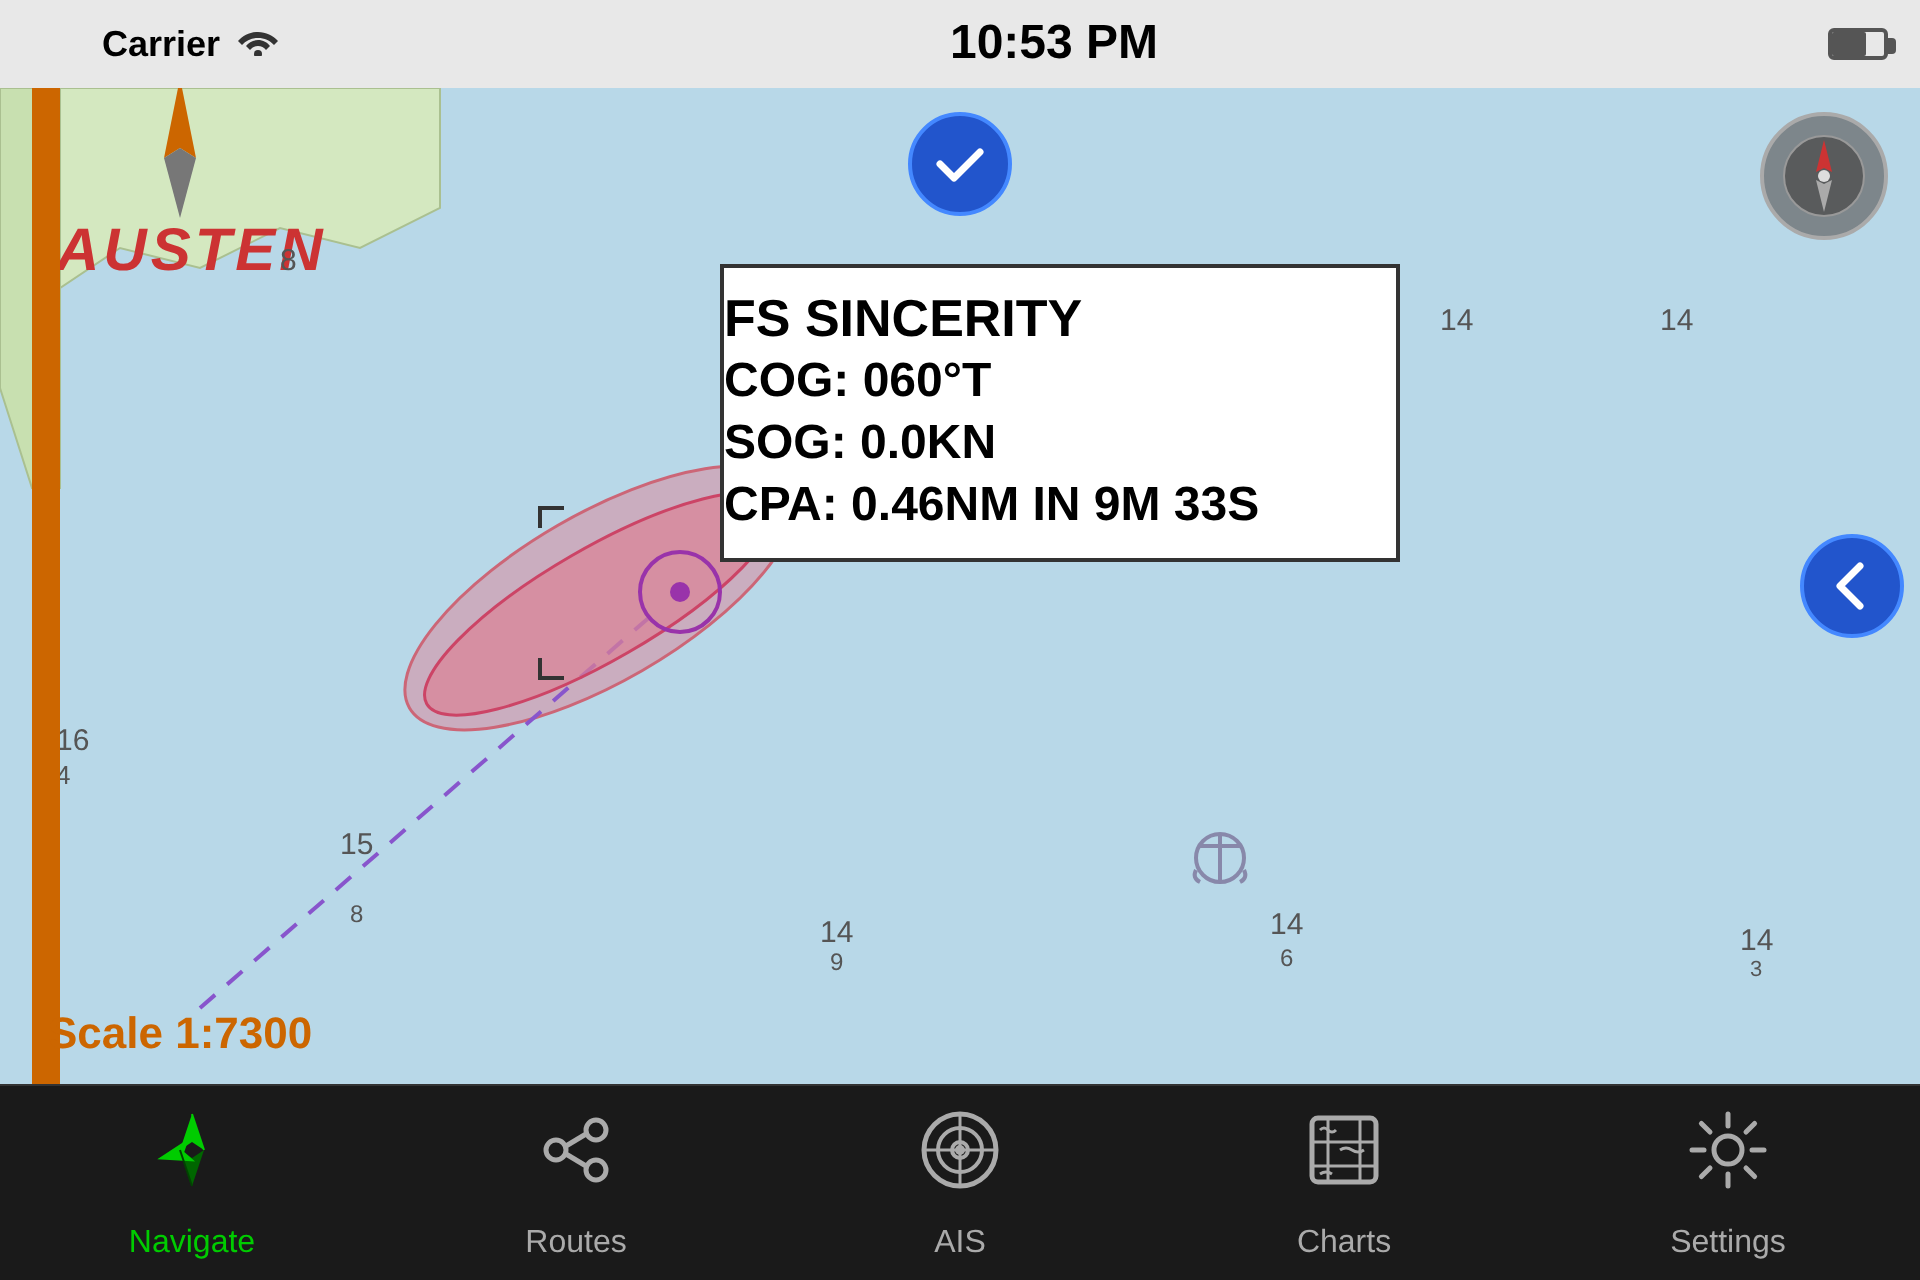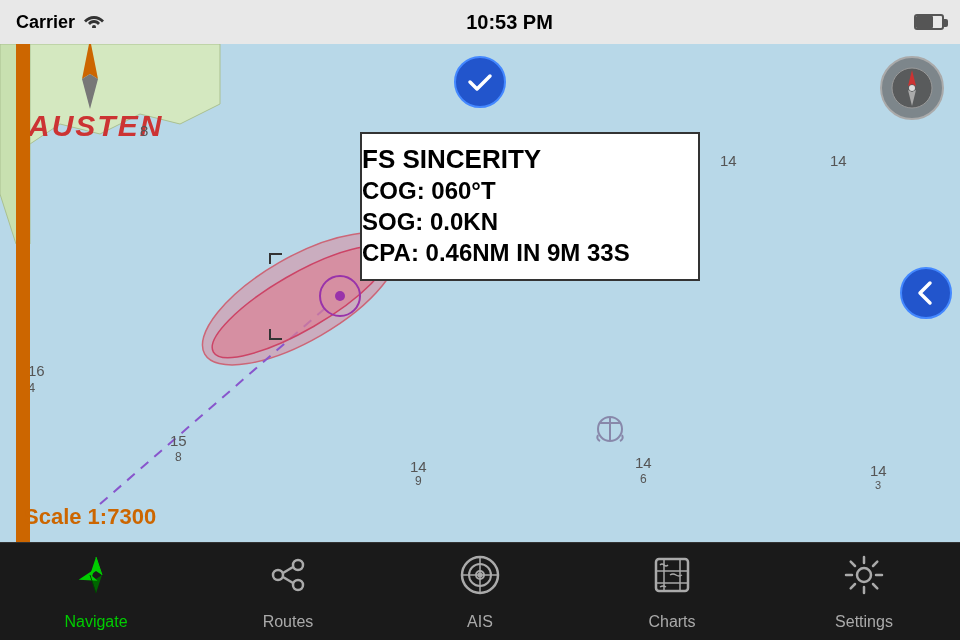--- a/index.html
+++ b/index.html
@@ -5,22 +5,22 @@
     * { margin: 0; padding: 0; box-sizing: border-box; }
     body { width: 960px; height: 640px; overflow: hidden; font-family: -apple-system, 'Helvetica Neue', Arial, sans-serif; background: #000; }
 
     
     #status-bar {
       position: absolute; top: 0; left: 0; right: 0; height: 44px;
       background: #e8e8e8;
       display: flex; align-items: center; justify-content: space-between;
       padding: 0 16px; z-index: 100;
     }
-    .status-left { display: flex; align-items: flex-end; gap: 8px; font-size: 18px; font-weight: 600; }
-    .status-center { font-size: 20px; font-weight: 600; }
+    .status-left { display: flex; align-items: flex-end; gap: 8px; font-size: 18px; font-weight: 600; margin-left: 35px; }
+    .status-center { font-size: 24px; font-weight: 600; }
     .status-right { display: flex; align-items: center; gap: 6px; }
     .battery-icon {
       width: 30px; height: 16px; border: 2px solid #555; border-radius: 3px; position: relative;
       display: inline-block;
     }
     .battery-icon::after {
       content: ''; position: absolute; right: -6px; top: 3px;
       width: 4px; height: 8px; background: #555; border-radius: 0 2px 2px 0;
     }
     .battery-fill { height: 100%; width: 65%; background: #555; border-radius: 1px; }
@@ -179,21 +179,21 @@
 
   <div class="map-label" style="left:28px; top:65px;">AUSTEN</div>
 
   <span class="depth-num" style="left:140px; top:78px;">8</span>
   <span class="depth-num" style="left:492px; top:98px;">14</span>
   <span class="depth-num" style="left:488px; top:112px;font-size:12px;">5</span>
   <span class="depth-num" style="left:720px; top:108px;">14</span>
   <span class="depth-num" style="left:830px; top:108px;">14</span>
   <span class="depth-num" style="left:28px; top:318px;">16</span>
   <span class="depth-num" style="left:28px; top:336px; font-size:13px;">4</span>
-  <span class="depth-num" style="left:170px; top:388px;">15</span>
+  <span class="depth-num" style="left:170px; top:370px;">15</span>
   <span class="depth-num" style="left:175px; top:406px;font-size:12px;">8</span>
   <span class="depth-num" style="left:410px; top:414px;">14</span>
   <span class="depth-num" style="left:415px; top:430px;font-size:12px;">9</span>
   <span class="depth-num" style="left:635px; top:410px;">14</span>
   <span class="depth-num" style="left:640px; top:428px;font-size:12px;">6</span>
   <span class="depth-num" style="left:870px; top:418px;">14</span>
   <span class="depth-num" style="left:875px; top:435px;font-size:11px;">3</span>
 
   <div id="orange-bar"></div>
 

